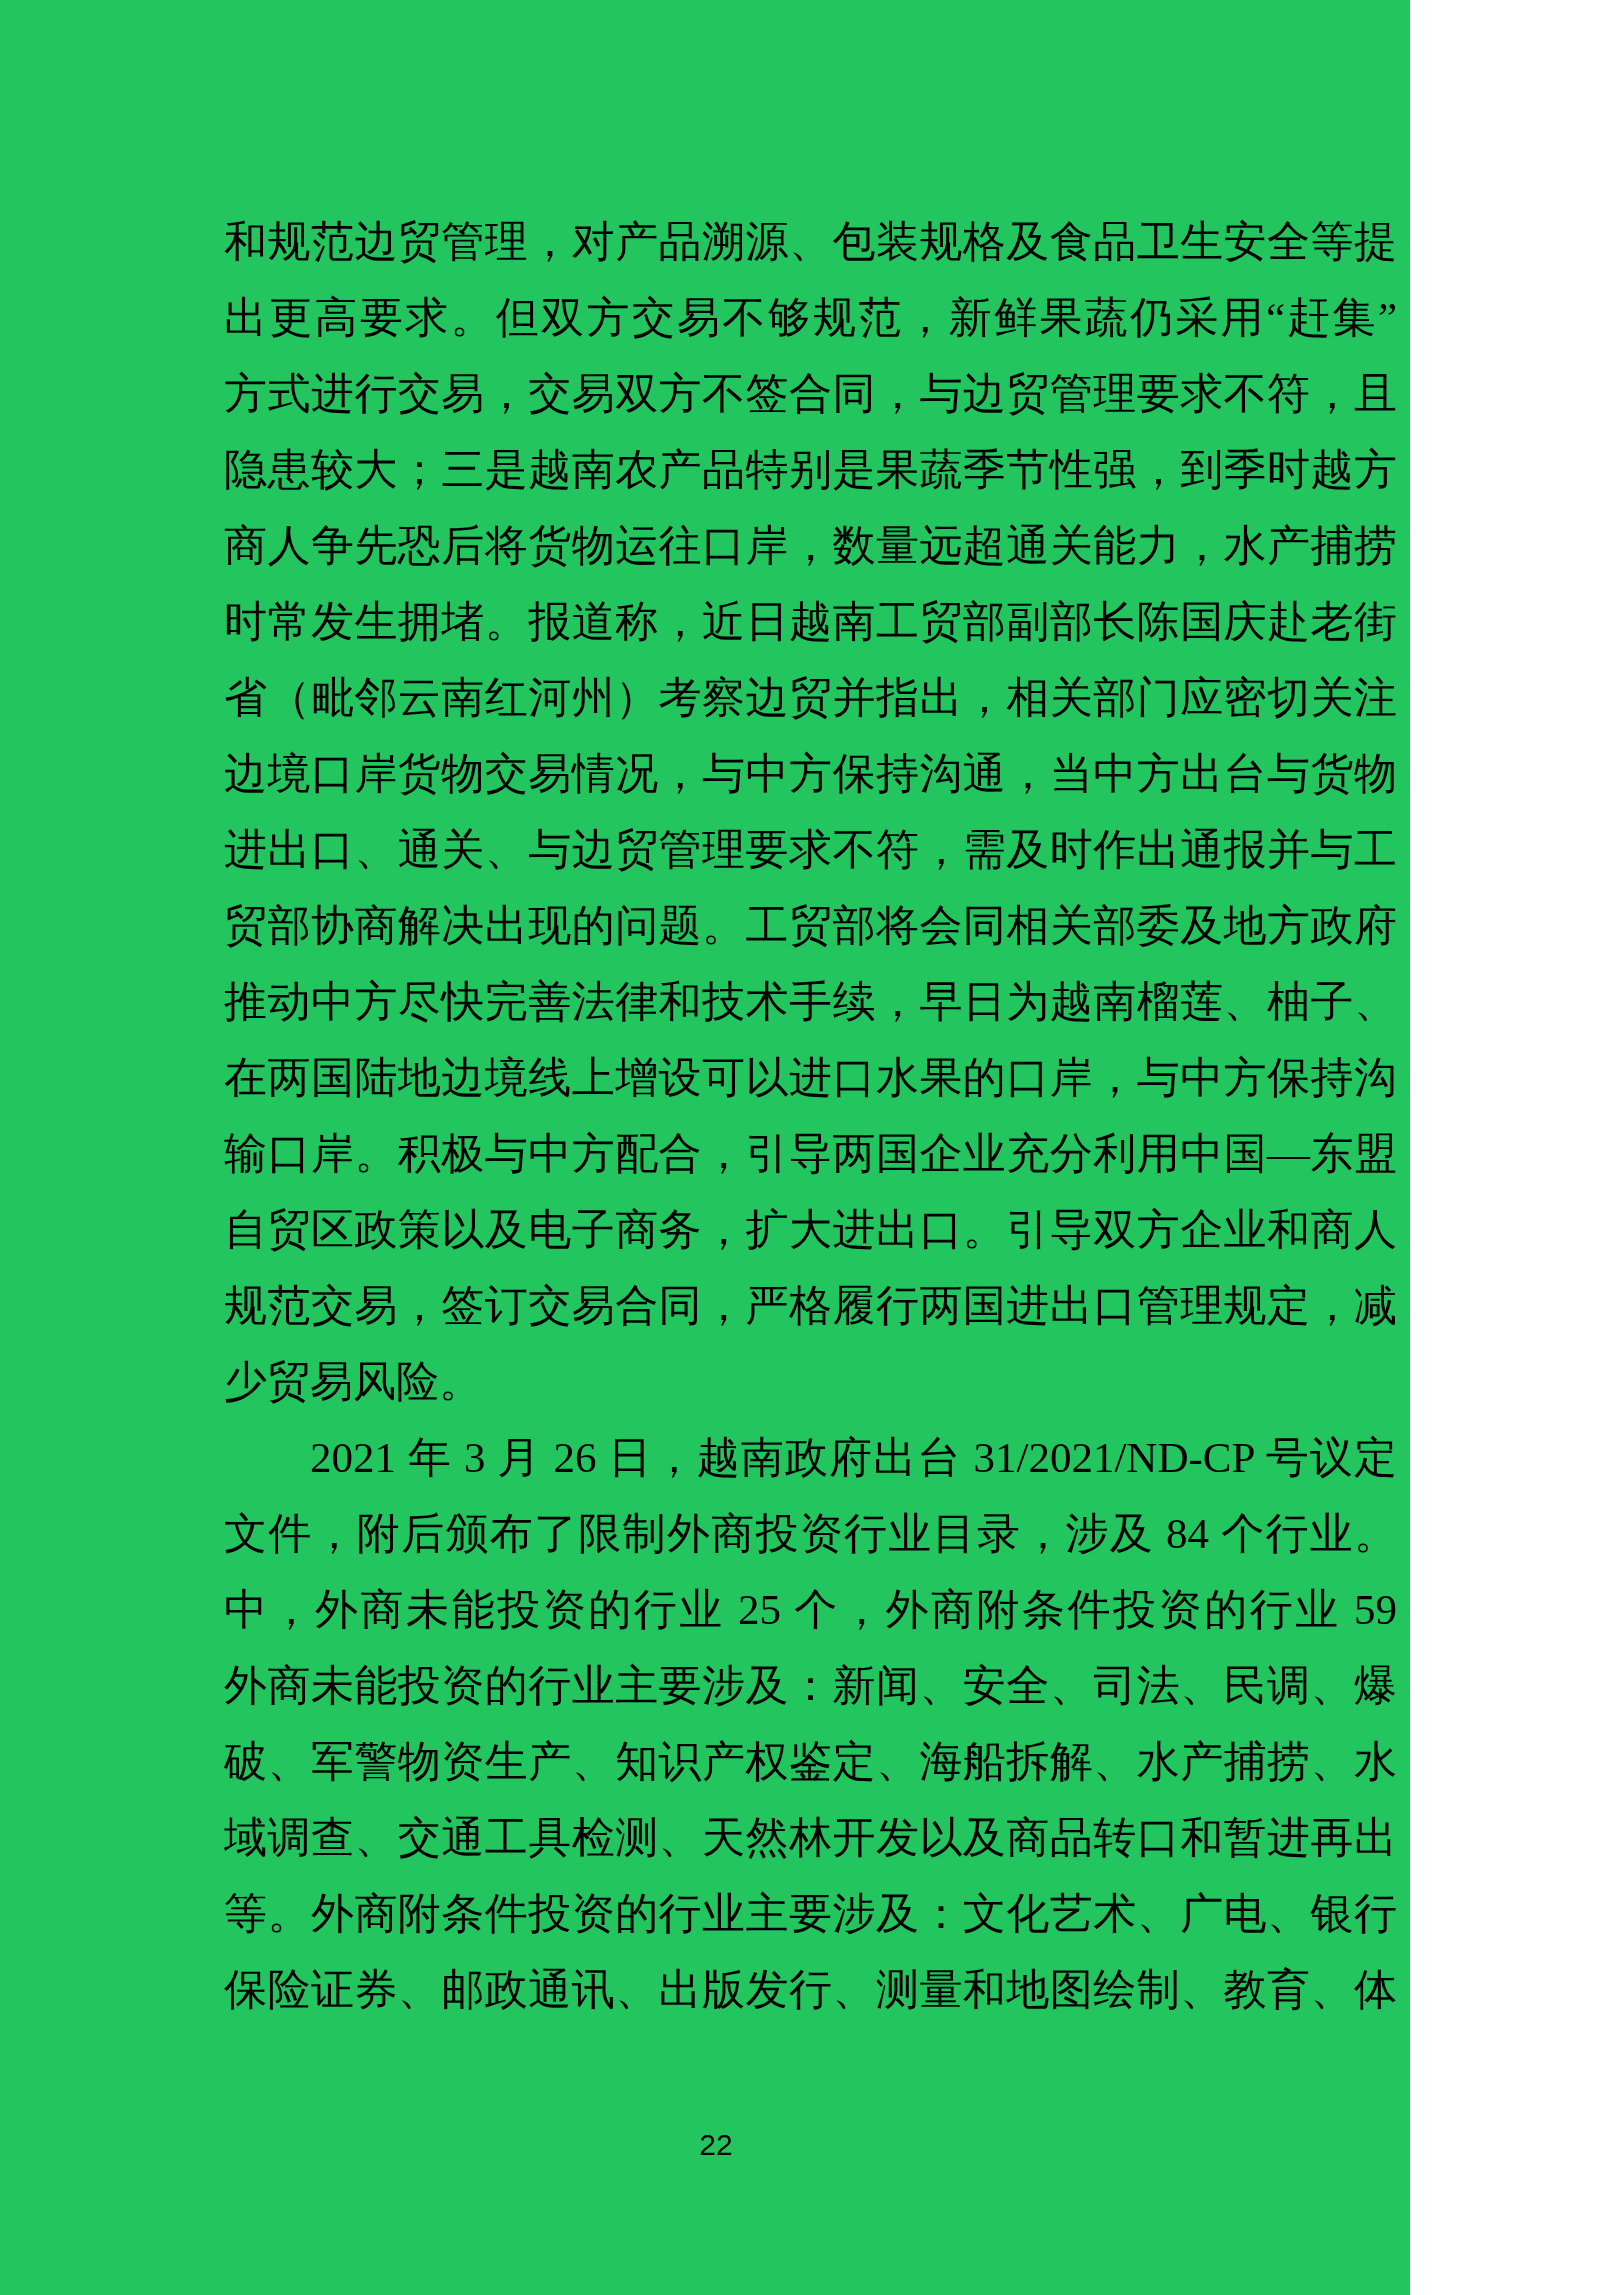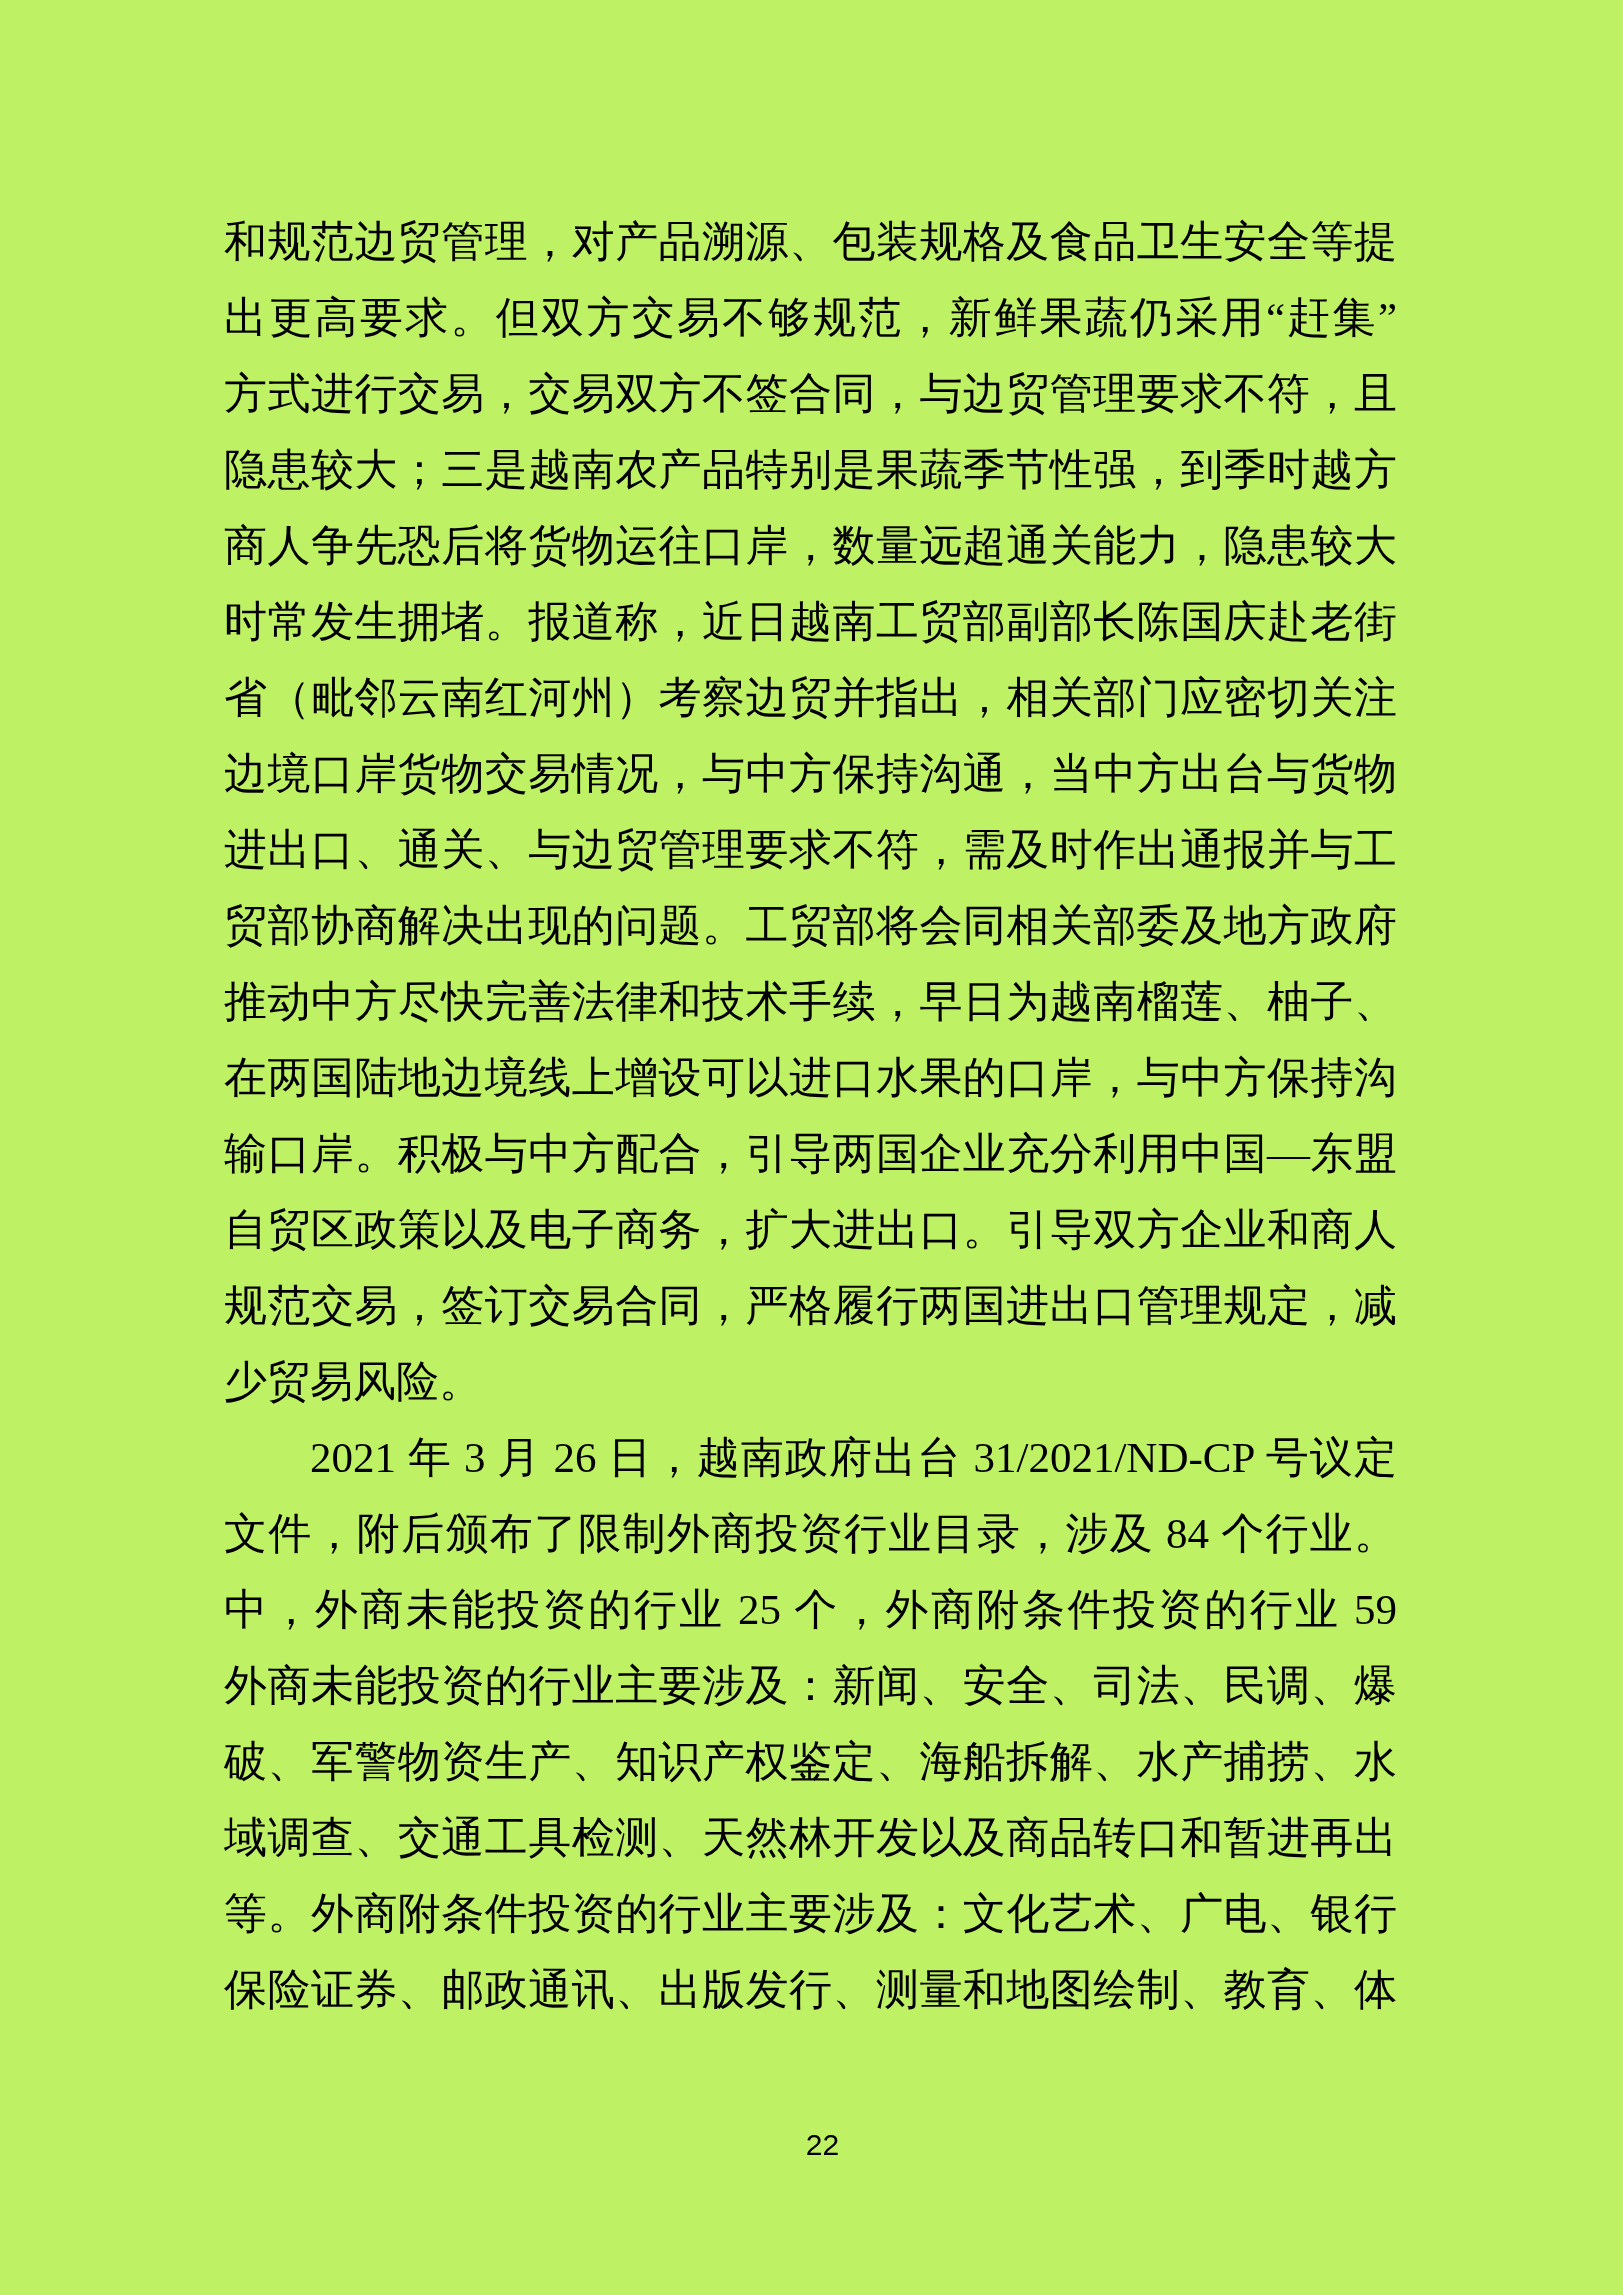--- a/index.html
+++ b/index.html
@@ -2,23 +2,23 @@
 <html style="font-size:10.5px"><head>
 <meta charset="utf-8">
 <style>
   html, body {
     margin: 0;
     padding: 0;
     background: #ffffff;
   }
   .page {
     position: relative;
-    width: 1623px;
+    width: 1410px;
     height: 2295px;
-    background: #bef264;
+    background: #22c55e;
     overflow: hidden;
     font-family: "Liberation Serif", "DejaVu Serif", serif;
     color: #000000;
   }
   .text-block {
     position: absolute;
     left: 224px;
     top: 204px;
     width: 1173px;
   }
@@ -55,21 +55,21 @@
 </style>
 </head>
 <body>
 
 <div class="page">
   <div class="text-block" id="text-block">
       <div class="line">和规范边贸管理，对产品溯源、包装规格及食品卫生安全等提</div>
       <div class="line">出更高要求。但双方交易不够规范，新鲜果蔬仍采用“赶集”</div>
       <div class="line">方式进行交易，交易双方不签合同，与边贸管理要求不符，且</div>
       <div class="line">隐患较大；三是越南农产品特别是果蔬季节性强，到季时越方</div>
-      <div class="line">商人争先恐后将货物运往口岸，数量远超通关能力，隐患较大</div>
+      <div class="line">商人争先恐后将货物运往口岸，数量远超通关能力，水产捕捞</div>
       <div class="line">时常发生拥堵。报道称，近日越南工贸部副部长陈国庆赴老街</div>
       <div class="line">省（毗邻云南红河州）考察边贸并指出，相关部门应密切关注</div>
       <div class="line">边境口岸货物交易情况，与中方保持沟通，当中方出台与货物</div>
       <div class="line">进出口、通关、与边贸管理要求不符，需及时作出通报并与工</div>
       <div class="line">贸部协商解决出现的问题。工贸部将会同相关部委及地方政府</div>
       <div class="line">推动中方尽快完善法律和技术手续，早日为越南榴莲、柚子、</div>
       <div class="line">在两国陆地边境线上增设可以进口水果的口岸，与中方保持沟通</div>
       <div class="line">输口岸。积极与中方配合，引导两国企业充分利用中国—东盟</div>
       <div class="line">自贸区政策以及电子商务，扩大进出口。引导双方企业和商人</div>
       <div class="line">规范交易，签订交易合同，严格履行两国进出口管理规定，减</div>

